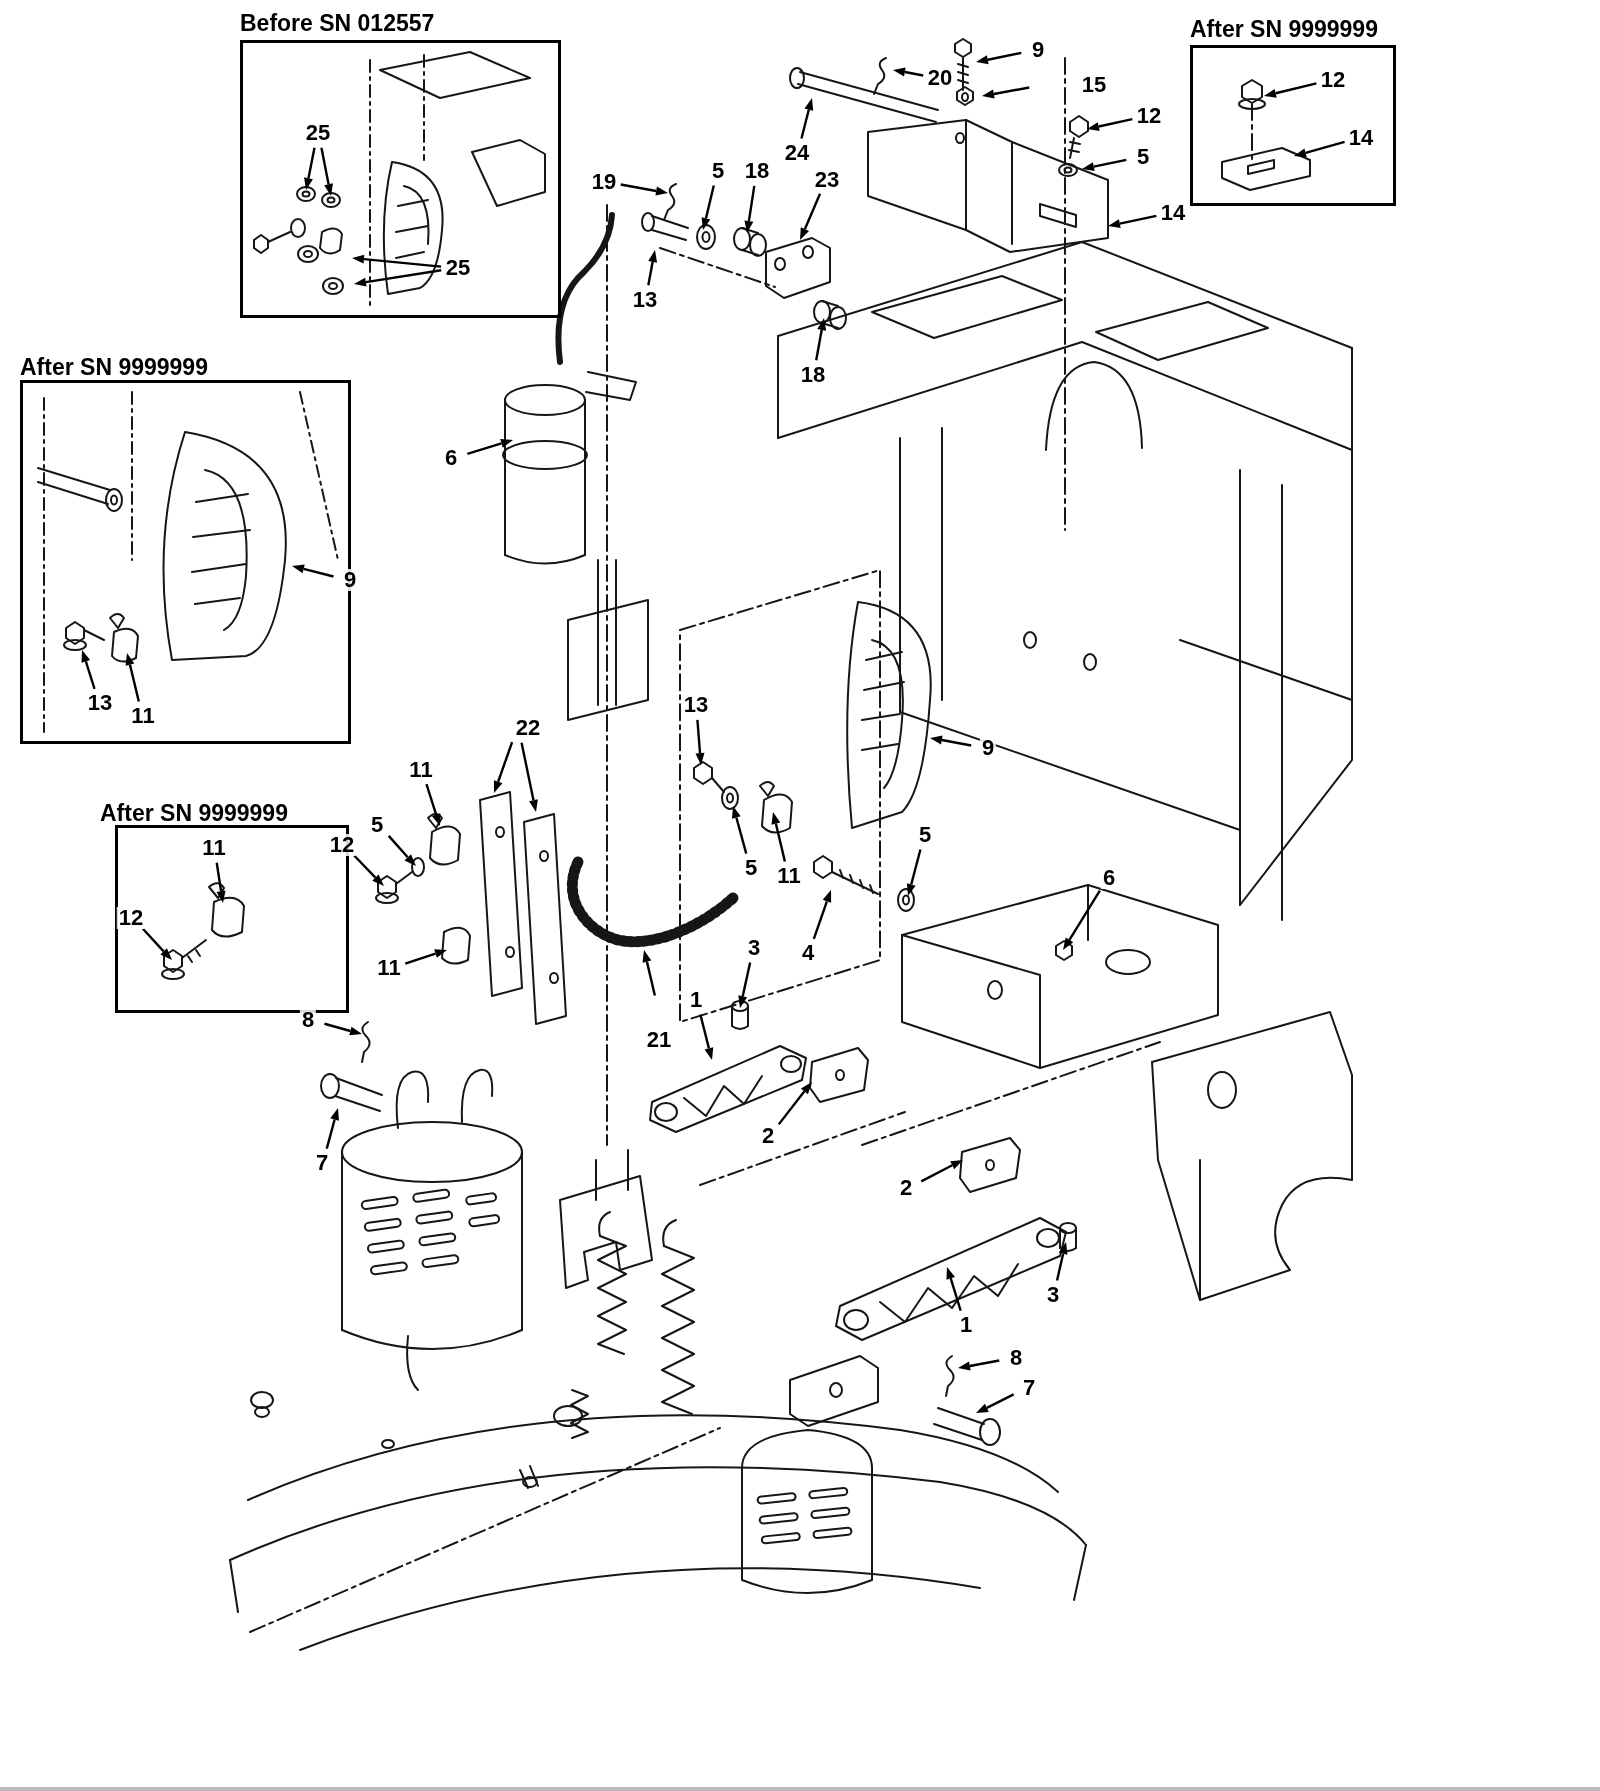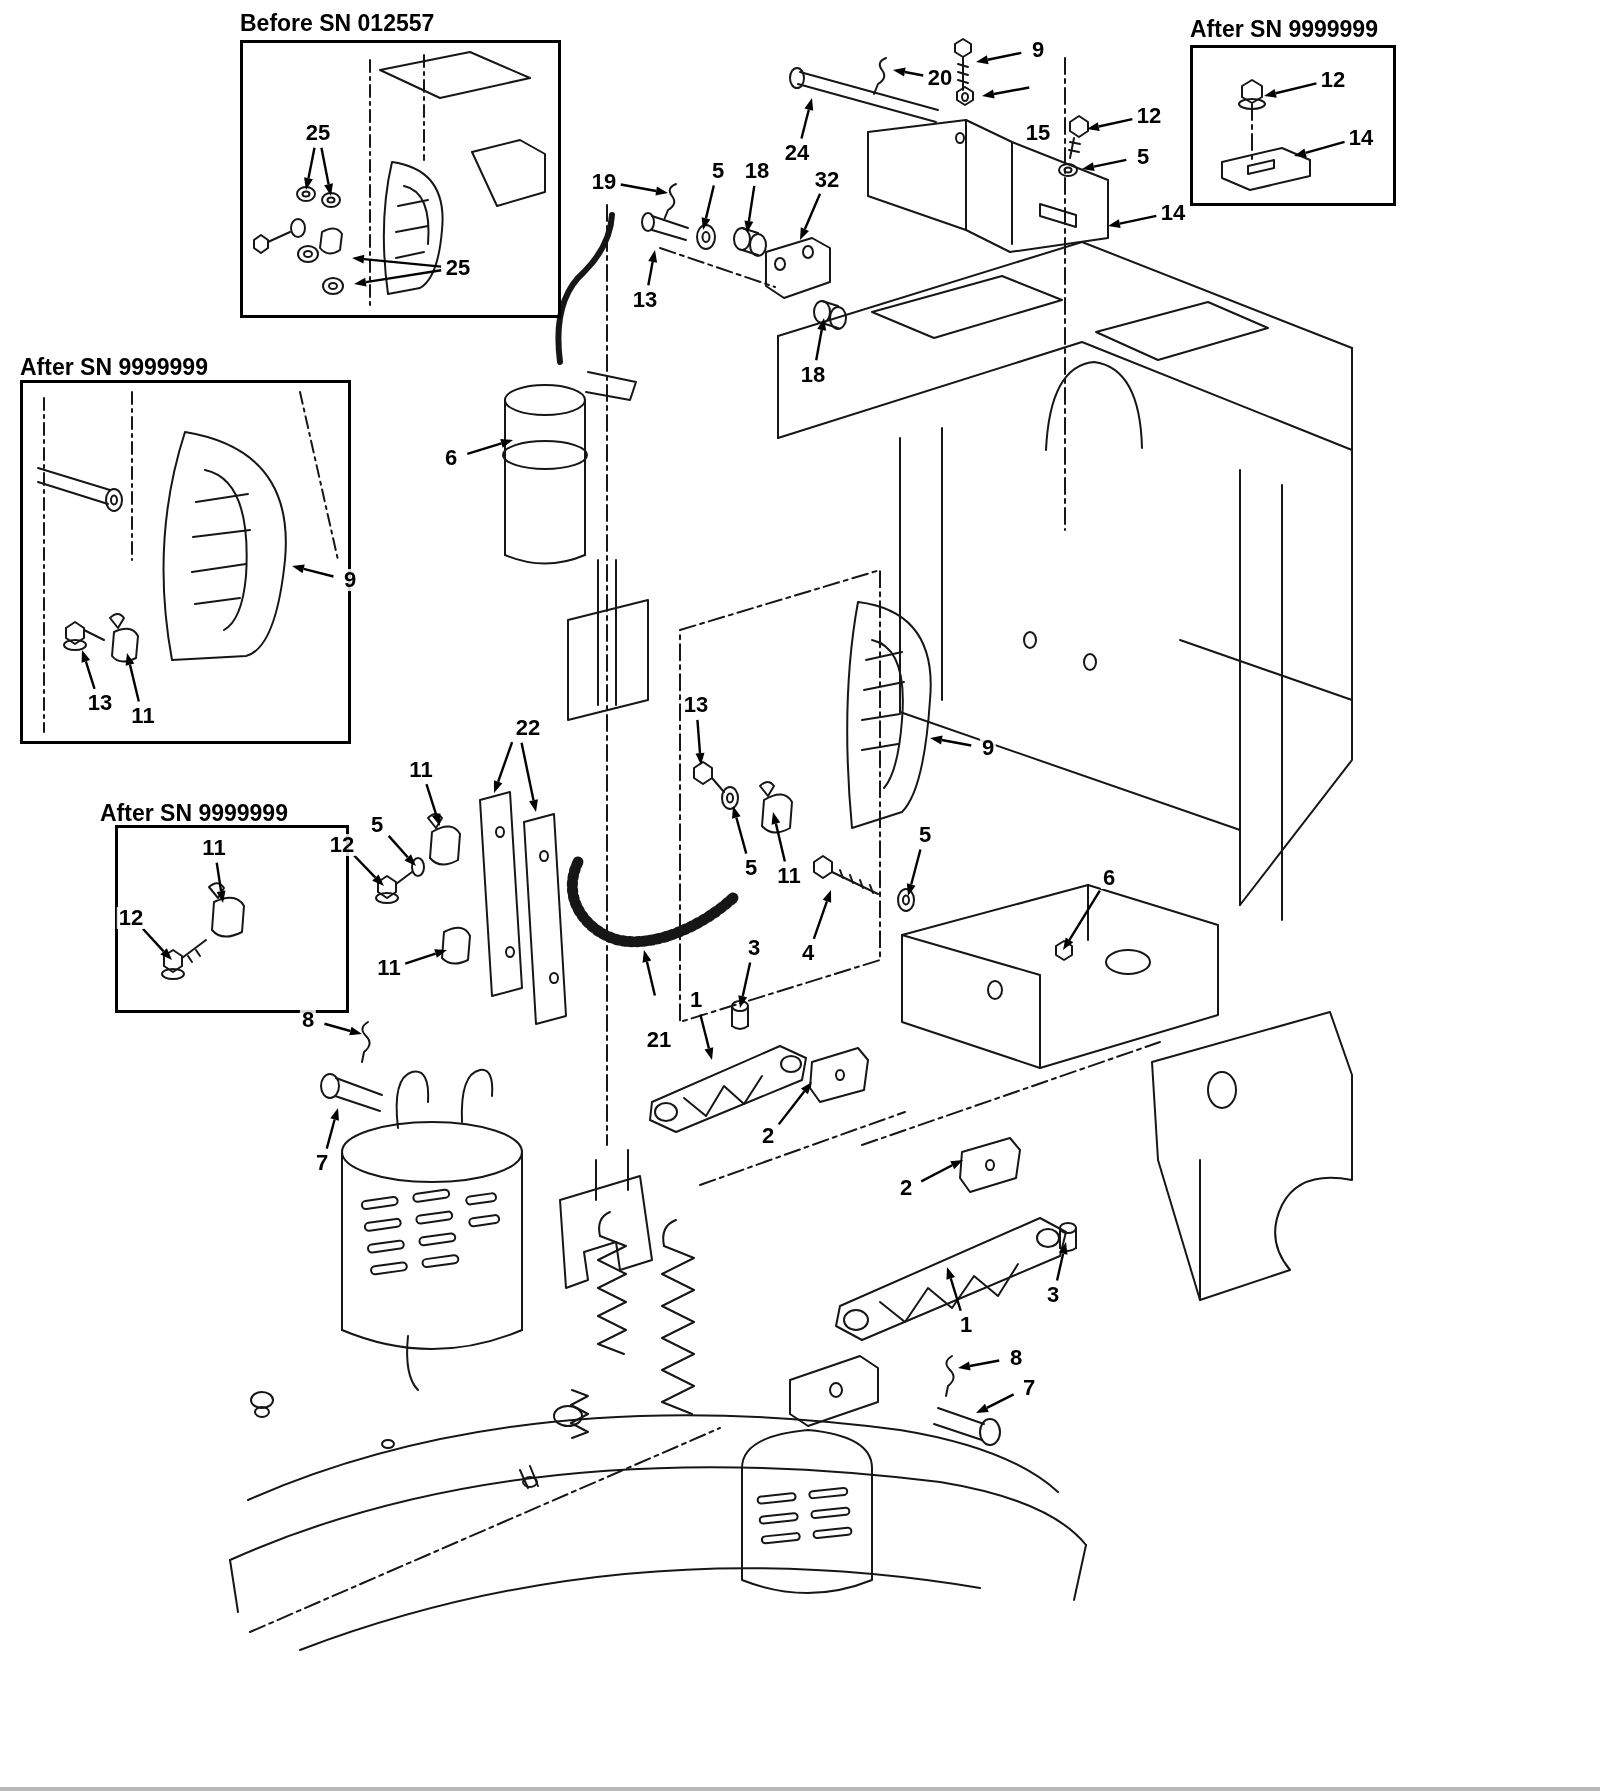--- a/index.html
+++ b/index.html
@@ -425,28 +425,28 @@
       <polygon points="947,1267 955.0120881826762,1277.0028217495374 946.4593069324575,1279.8045949177126" fill="#000"></polygon>
       <line x1="999.247178032346" y1="1360.5486037476146" x2="969.8255213889322" y2="1365.9611170019082" stroke="#000" stroke-width="2.4"></line>
       <polygon points="958,1368 969.0609402646478,1361.5265464810586 970.5901025132166,1370.3956875227577" fill="#000"></polygon>
       <line x1="1013.6246629273044" y1="1394.3992801356947" x2="986.8531791101382" y2="1407.8805758914443" stroke="#000" stroke-width="2.4"></line>
       <polygon points="976,1413 984.9333950694298,1403.8106337251425 988.7729631508465,1411.9505180577462" fill="#000"></polygon>
     </svg>
 
   <div id="callout-layer">
       <div class="callout" style="left: 1038px; top: 50px;">9</div>
       <div class="callout" style="left: 940px; top: 78px;">20</div>
-      <div class="callout" style="left: 1038px; top: 85px; margin-top: 48px;">15</div>
+      <div class="callout" style="left: 1094px; top: 85px;">15</div>
       <div class="callout" style="left: 797px; top: 153px;">24</div>
       <div class="callout" style="left: 1149px; top: 116px;">12</div>
       <div class="callout" style="left: 1143px; top: 157px;">5</div>
       <div class="callout" style="left: 604px; top: 182px;">19</div>
       <div class="callout" style="left: 718px; top: 171px;">5</div>
       <div class="callout" style="left: 757px; top: 171px;">18</div>
-      <div class="callout" style="left: 827px; top: 180px;">32</div>
+      <div class="callout" style="left: 827px; top: 180px;">23</div>
       <div class="callout" style="left: 1173px; top: 213px;">14</div>
       <div class="callout" style="left: 645px; top: 300px;">13</div>
       <div class="callout" style="left: 813px; top: 375px;">18</div>
       <div class="callout" style="left: 451px; top: 458px;">6</div>
       <div class="callout" style="left: 318px; top: 133px;">25</div>
       <div class="callout" style="left: 458px; top: 268px;">25</div>
       <div class="callout" style="left: 350px; top: 580px;">9</div>
       <div class="callout" style="left: 100px; top: 703px;">13</div>
       <div class="callout" style="left: 143px; top: 716px;">11</div>
       <div class="callout" style="left: 214px; top: 848px;">11</div>

